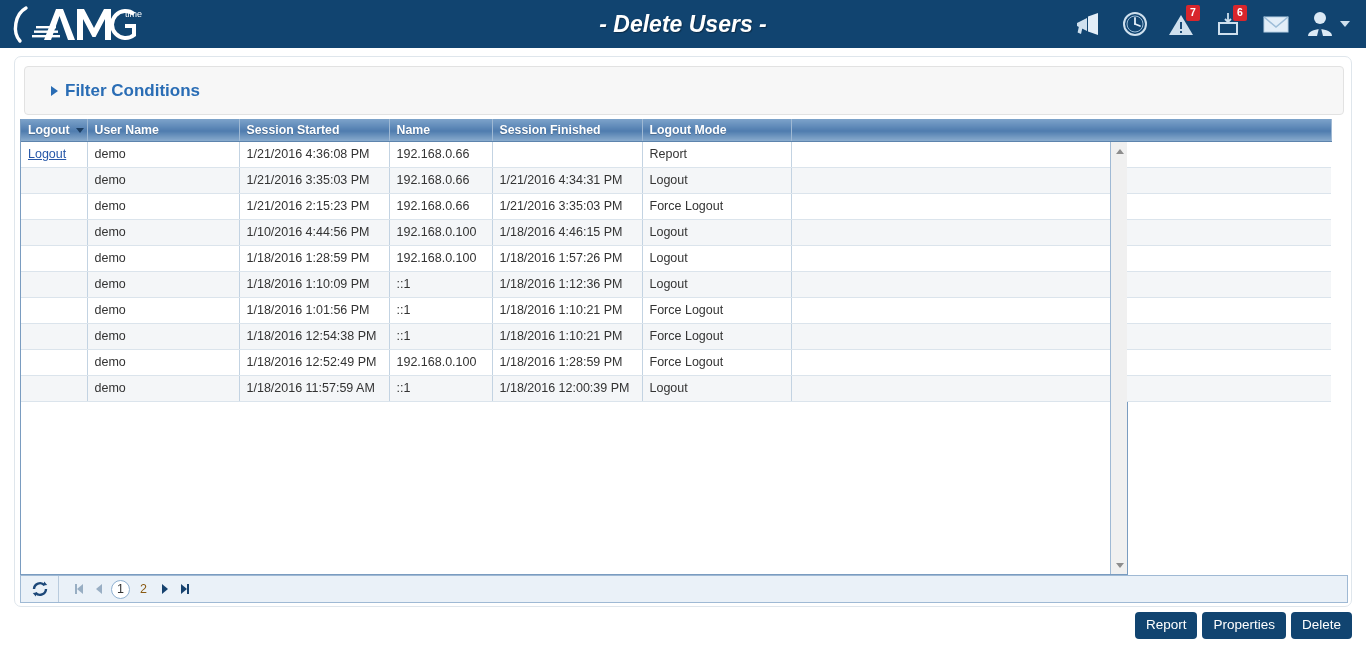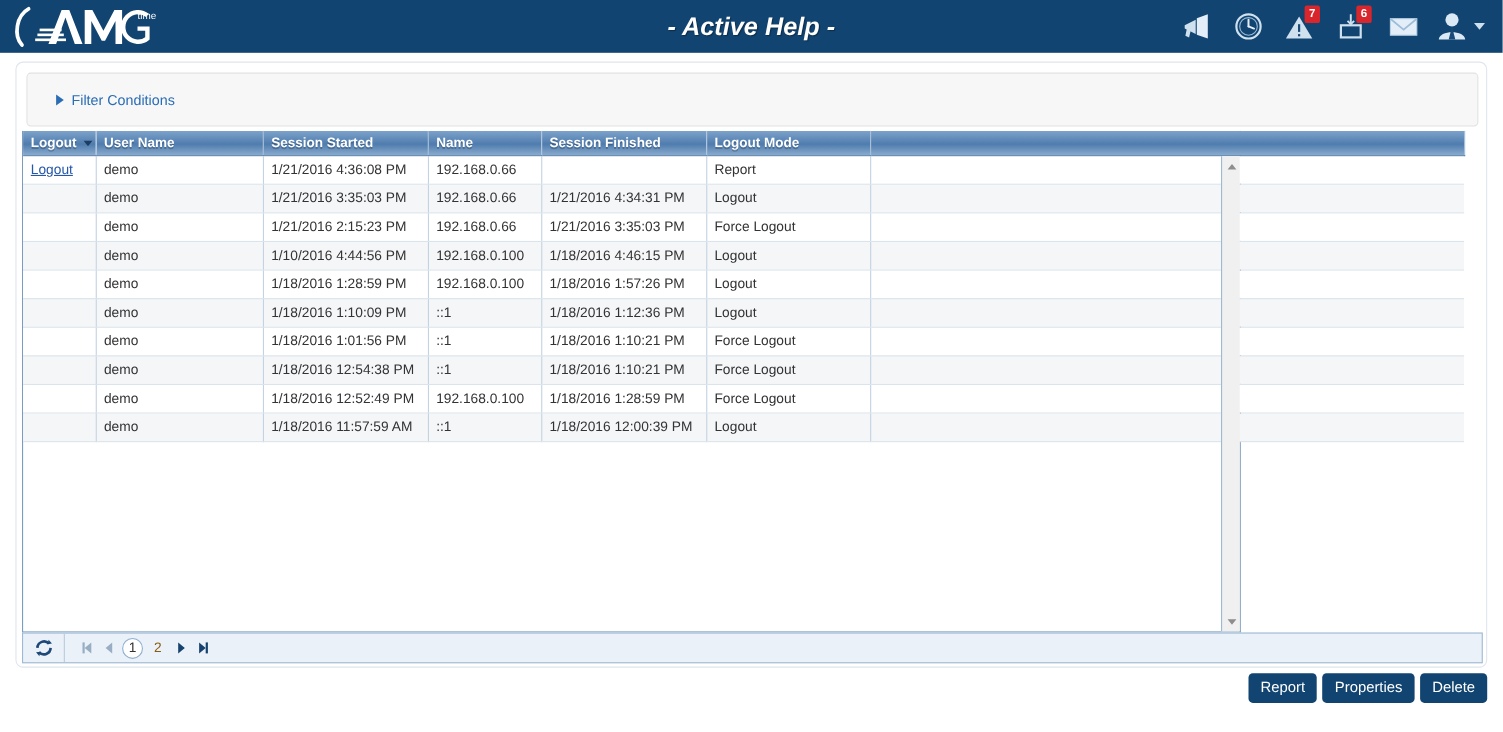--- a/index.html
+++ b/index.html
@@ -117,21 +117,22 @@
     cursor: pointer;
   }
   .tri-right {
     width: 0; height: 0;
     border-top: 5px solid transparent;
     border-bottom: 5px solid transparent;
     border-left: 7px solid #2a6db5;
   }
   #filter-label {
     color: #2a6db5;
-    font-size: 13px;
+    font-size: 17px;
+    font-weight: bold;
   }
 
   
   #grid {
     position: absolute; left: 5px; top: 62px;
     width: 1108px; height: 456px;
     border: 1px solid #7a9cc0;
     border-top: none;
     background: #fff;
   }
@@ -295,21 +296,21 @@
       <g fill="#ffffff">
         <rect x="30" y="22" width="20" height="2.4"></rect>
         <rect x="28" y="26.5" width="24" height="2.4"></rect>
         <rect x="26" y="31" width="28" height="2.4"></rect>
       </g>
       <text x="119" y="13" fill="#ffffff" font-family="Liberation Sans, sans-serif" font-size="9">time</text>
     </svg>
   </div>
 
 
-  <div id="pagetitle">- Active Help -</div>
+  <div id="pagetitle">- Delete Users -</div>
 
   <div id="topicons">
 
     <div class="ticon">
       <svg width="28" height="24" viewBox="0 0 28 24">
         <path d="M3 11 L13 6 L13 19 L3 14 Z" fill="#cfe0ee"></path>
         <path d="M14 4.5 L24 1 L24 23 L14 19.5 Z" fill="#e3eef8"></path>
         <path d="M5 14 L8.5 15.6 L7 22 L3.6 20.6 Z" fill="#cfe0ee"></path>
       </svg>
     </div>

